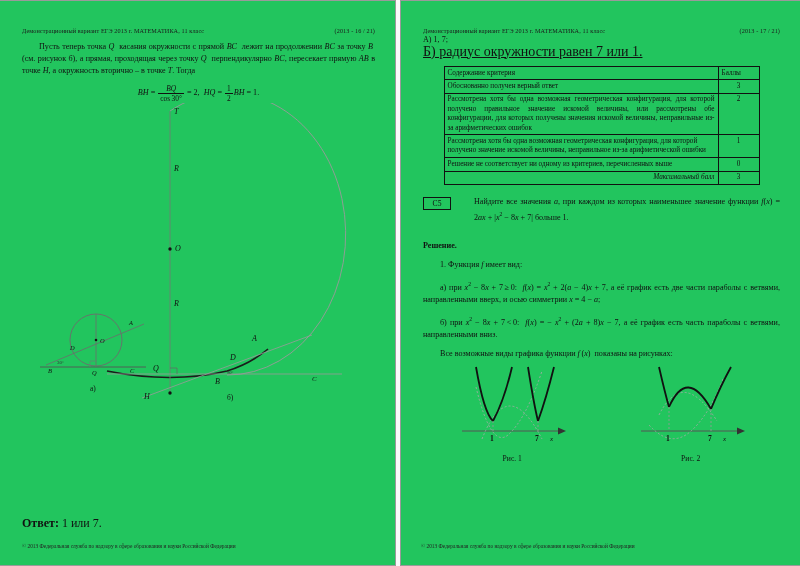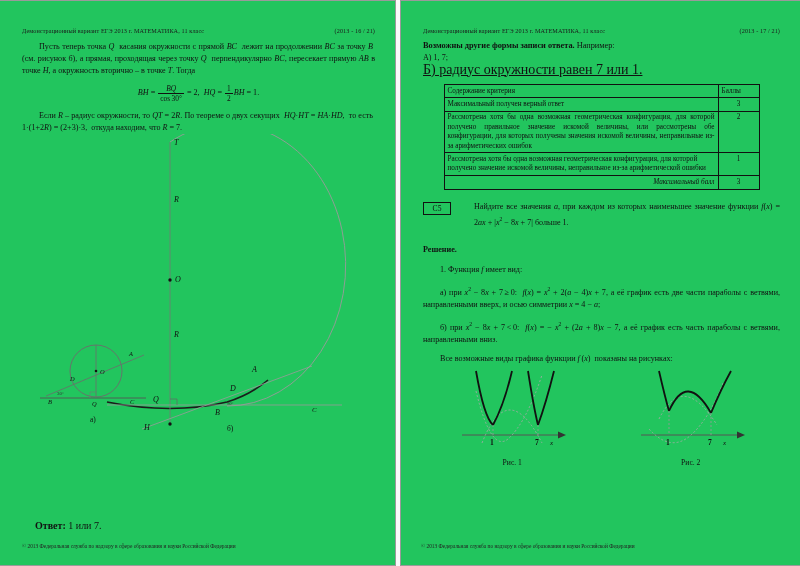--- a/index.html
+++ b/index.html
@@ -18,21 +18,21 @@
   i,.it{font-style:italic;}
   .bold{font-weight:bold;}
   .formula{text-align:center;font-size:8.1px;line-height:13px;margin-top:6px;}
   .frac{display:inline-block;vertical-align:middle;text-align:center;margin:0 1px;}
   .frac .num{display:block;border-bottom:1px solid #111;padding:0 2px;line-height:9px;font-size:7.4px;}
   .frac .den{display:block;padding:0 2px;line-height:9px;font-size:7.4px;}
   .rad{display:inline-block;}
   .rad .bar{display:inline-block;border-top:1px solid #111;padding:0 1px;}
   sup{font-size:5.6px;vertical-align:super;}
   .fig-wrap{position:relative;}
-  .answer{position:absolute;left:35px;bottom:34px;font-size:10px;}
+  .answer{position:absolute;left:22px;bottom:34px;font-size:12px;}
   .answer b{font-weight:bold;}
   .footer{position:absolute;left:22px;bottom:16px;font-size:5.4px;color:#222;}
   .r-footer{left:auto;right:20px;}
   
   .lead{font-size:8.3px;margin-top:6px;line-height:12px;}
   .ab{font-size:8.1px;line-height:11.5px;margin-top:0;}
   table.crit{border-collapse:collapse;width:316px;margin:9px auto 0 auto;font-size:7.2px;}
   table.crit td,table.crit th{border:1px solid #111;padding:1.5px 3px;vertical-align:top;line-height:9.4px;font-weight:normal;}
   table.crit th{text-align:left;}
   td.score{width:34px;text-align:center;vertical-align:middle;}
@@ -64,26 +64,20 @@
         продолжении <i>BC</i> за точку <i>B</i>&nbsp; (см. рисунок б), а прямая, проходящая через
         точку <i>Q</i>&nbsp; перпендикулярно <i>BC</i>, пересекает прямую <i>AB</i> в точке <i>H</i>, а
         окружность вторично – в точке <i>T</i>. Тогда
       </p>
 
       <div class="formula">
         <i>BH</i> = <span class="frac"><span class="num"><i>BQ</i></span><span class="den">cos 30°</span></span> = 2,&nbsp;
         <i>HQ</i> = <span class="frac"><span class="num">1</span><span class="den">2</span></span><i>BH</i> = 1.
       </div>
 
-      <p class="para">
-        Если <i>R</i> – радиус окружности, то <i>QT</i> = 2<i>R</i>. По теореме о двух
-        секущих &nbsp;<i>HQ</i>·<i>HT</i> = <i>HA</i>·<i>HD</i>, &nbsp;то есть&nbsp;
-        1·(1+2<i>R</i>) = (2+3)·3,&nbsp; откуда
-        находим, что <i>R</i> = 7.
-      </p>
 
       <div class="fig-wrap">
         <svg width="352" height="305" viewBox="0 0 352 305">
 
           <path d="M 148 8 A 118 141 0 1 1 205 272" fill="none" stroke="#9a9a9a" stroke-width="0.9"></path>
 
           <path d="M 85 268 Q 150 281 205 268 Q 228 261 246 246" fill="none" stroke="#1b1b1b" stroke-width="1.6"></path>
 
           <line x1="148" y1="8" x2="148" y2="290" stroke="#777" stroke-width="0.8"></line>
 
@@ -141,44 +135,45 @@
   </div>
 
   <div class="page page-right">
     <div class="inner">
 
       <div class="hdr">
         <span class="hdr-title">Демонстрационный вариант ЕГЭ 2013 г. МАТЕМАТИКА, 11 класс</span>
         <span class="hdr-page">(2013 - 17 / 21)</span>
       </div>
 
-      <p class="lead">
-        <span class="bold">Возможны другие формы записи ответа.</span><span> Например:</span>
-      </p>
 
       <div class="ab">А) 1, 7;</div>
       <div style="font-size:14px;line-height:11.5px;text-decoration:underline;">Б) радиус окружности равен 7 или 1.</div>
 
       <table class="crit">
         <tbody>
             <tr>
           <th>Содержание критерия</th>
           <th class="score">Баллы</th>
         </tr>
         <tr>
-          <td>Максимальный получен верный ответ</td>
+          <td>Обоснованно получен верный ответ</td>
           <td class="score">3</td>
         </tr>
         <tr>
           <td class="just">Рассмотрена хотя бы одна возможная геометрическая конфигурация, для которой получено правильное значение искомой величины, или рассмотрены обе конфигурации, для которых получены значения искомой величины, неправильные из-за арифметических ошибок</td>
           <td class="score">2</td>
         </tr>
         <tr>
           <td>Рассмотрена хотя бы одна возможная геометрическая конфигурация, для которой получено значение искомой величины, неправильное из-за арифметической ошибки</td>
           <td class="score">1</td>
+        </tr>
+        <tr>
+          <td>Решение не соответствует ни одному из критериев, перечисленных выше</td>
+          <td class="score">0</td>
         </tr>
         <tr>
           <td class="maxlabel">Максимальный балл</td>
           <td class="score">3</td>
         </tr>
       </tbody>
         </table>
 
       <div class="task">
         <div class="task-code">C5</div>

